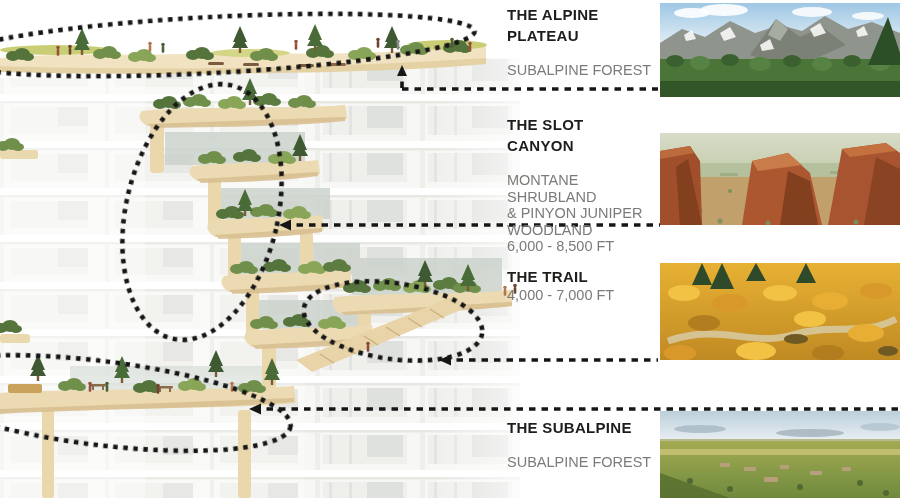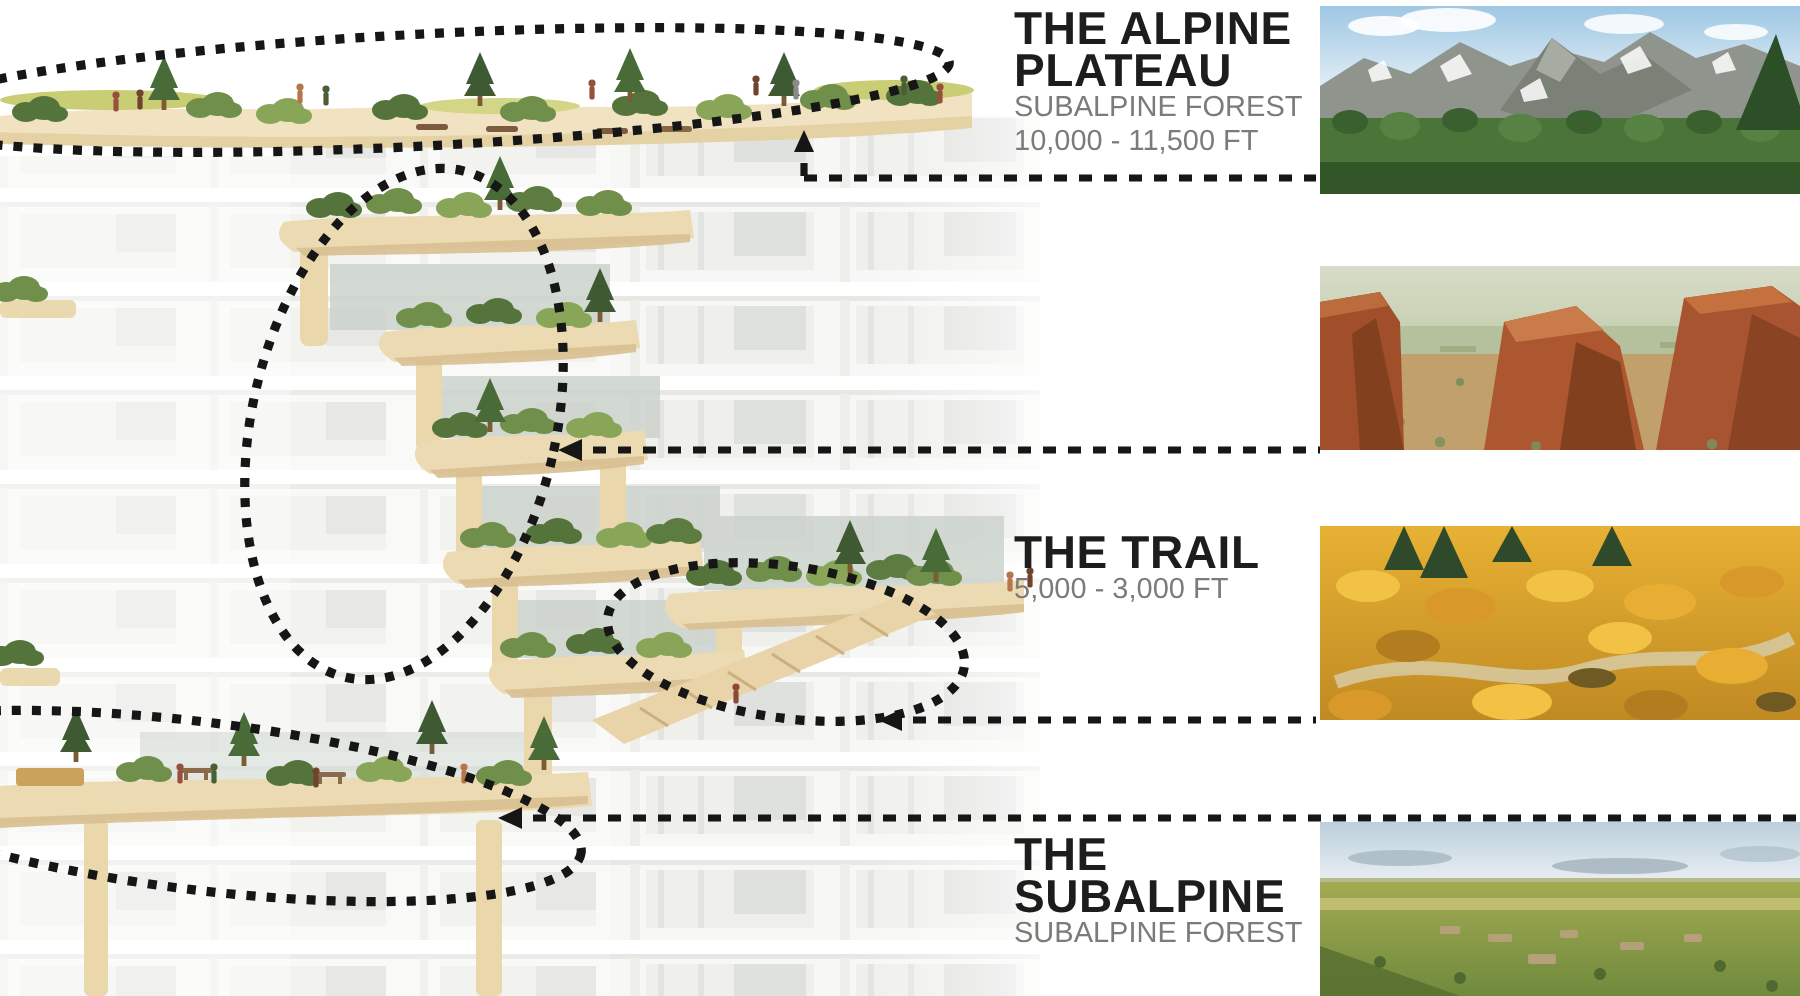--- a/index.html
+++ b/index.html
@@ -1,23 +1,23 @@
 <!DOCTYPE html>
 <html><head>
 <meta charset="utf-8">
 <style>
   html,body{margin:0;padding:0;background:#fff;}
   #stage{position:relative;width:900px;height:498px;background:#ffffff;overflow:hidden;
          font-family:"Liberation Sans",sans-serif;}
   #render-svg{position:absolute;left:0;top:0;width:900px;height:498px;}
   .section-block{position:absolute;left:507px;width:152px;}
-  .section-title{font-weight:700;font-size:23px;line-height:21px;color:#1d1d1b;
+  .section-title{font-weight:700;font-size:15px;line-height:21px;color:#1d1d1b;
                  letter-spacing:.3px;white-space:pre-line;}
   .section-habitat{font-weight:400;font-size:14.5px;line-height:16.5px;color:#7b7b79;
-                   margin-top:0;white-space:pre-line;}
+                   margin-top:16px;white-space:pre-line;}
   .section-elevation{font-weight:400;font-size:14.5px;line-height:16.5px;color:#7b7b79;
                      white-space:pre-line;}
   .photo{position:absolute;left:660px;width:240px;overflow:hidden;}
   .photo svg{display:block;width:100%;height:100%;}
 </style>
 </head>
 <body>
 
 <div id="stage">
 
@@ -233,25 +233,32 @@
       <polygon points="279,225 291,219.5 291,230.5"></polygon>
       <polygon points="439,360 451,354.5 451,365.5"></polygon>
       <polygon points="249,409 261,403.5 261,414.5"></polygon>
     </g>
   </svg>
 
   <div class="section-block" style="top:4px">
     <div class="section-title">THE ALPINE
 PLATEAU</div>
     <div class="section-habitat">SUBALPINE FOREST</div>
-    <div class="section-elevation">10,000 - 11,500 FT</div>
+  </div>
+  <div class="section-block" style="top:114px">
+    <div class="section-title">THE SLOT
+CANYON</div>
+    <div class="section-habitat">MONTANE SHRUBLAND
+&amp; PINYON JUNIPER
+WOODLAND</div>
+    <div class="section-elevation">6,000 - 8,500 FT</div>
   </div>
   <div class="section-block" style="top:266px">
     <div class="section-title">THE TRAIL</div>
-    <div class="section-elevation">5,000 - 3,000 FT</div>
+    <div class="section-elevation">4,000 - 7,000 FT</div>
   </div>
   <div class="section-block" style="top:417px">
     <div class="section-title">THE SUBALPINE</div>
     <div class="section-habitat">SUBALPINE FOREST</div>
   </div>
 
   <div class="photo" style="top:3px;height:94px">
     <svg viewBox="0 0 240 94" preserveAspectRatio="none">
       <defs>
           <linearGradient id="sky1" x1="0" y1="0" x2="0" y2="1">

